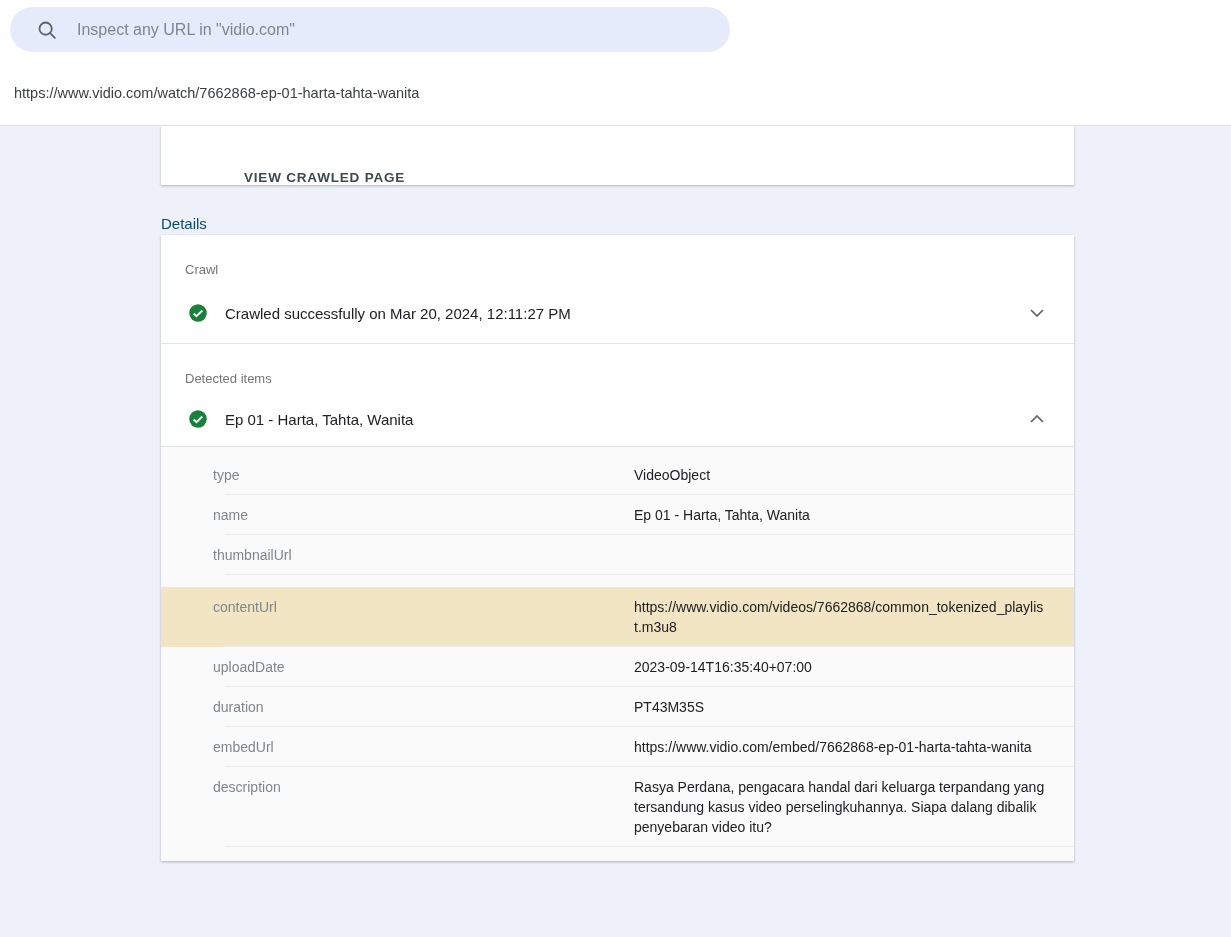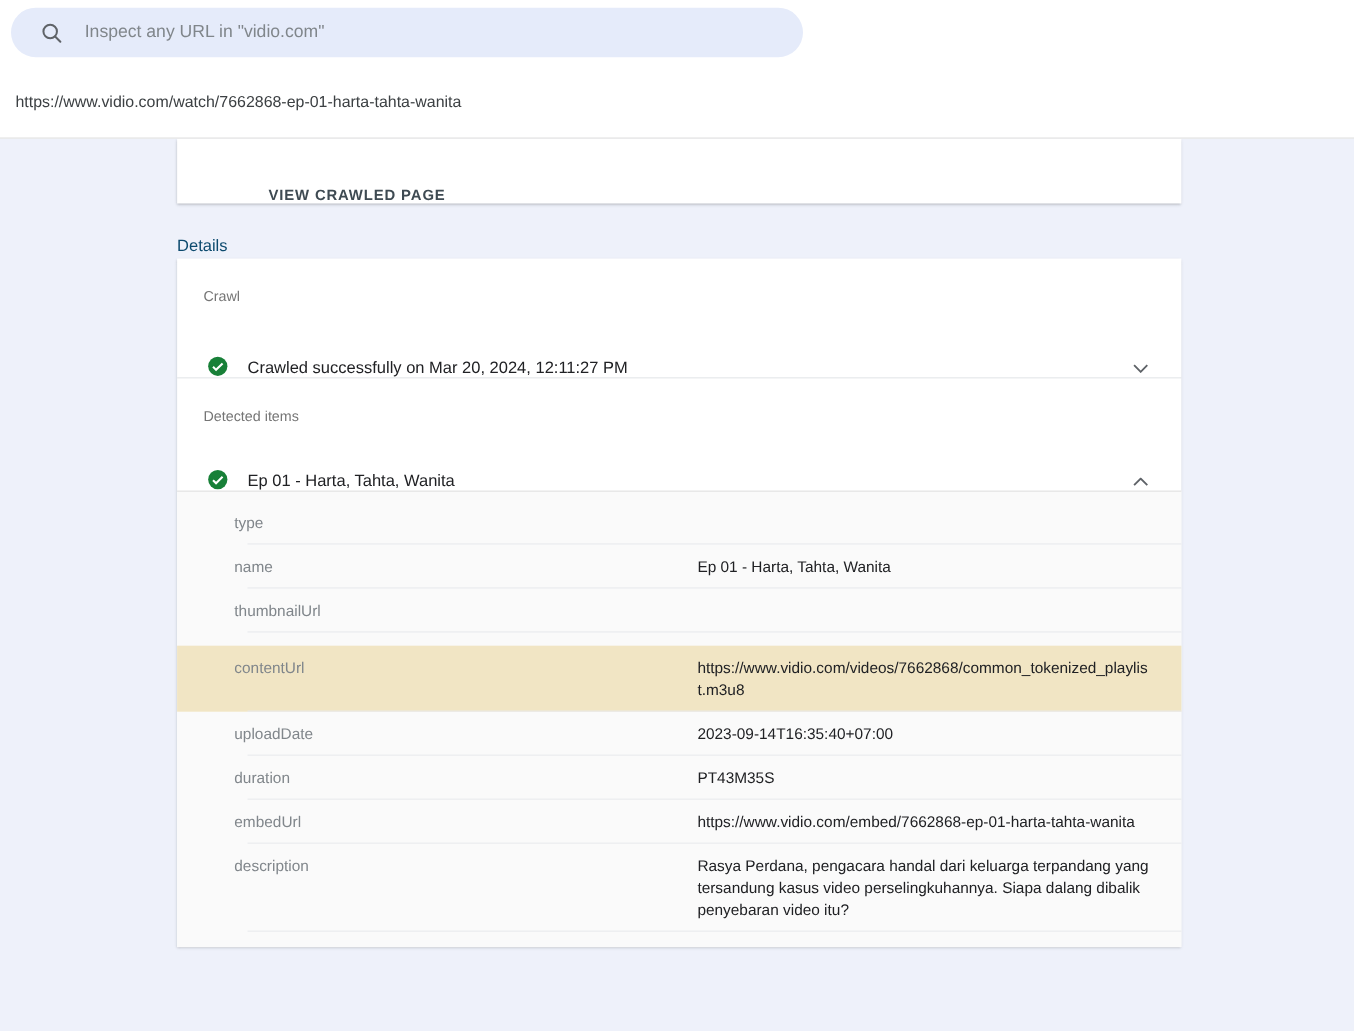--- a/index.html
+++ b/index.html
@@ -60,21 +60,21 @@
     height: 17px;
     font-size: 15px; color: #0c4a6e;
   }
 
   .section-label {
     padding: 27px 16px 0 24px;
     height: 42px;
     font-size: 13px; color: #757575;
   }
   .status-row {
-    display: flex; align-items: flex-end;
+    display: flex; align-items: center;
     height: 60px; margin-top: 6px;
     padding: 0 30px 0 27px;
     cursor: pointer;
   }
   .status-row.detected { height: 54px; }
   .status-row .check-wrap { display: flex; margin-right: 17px; }
   .status-row .status-text { flex: 1; font-size: 15px; color: #202124; }
   .status-row .chevron-wrap { display: flex; padding: 4px 0; }
   .divider { height: 1px; background: #e3e5e8; }
 
@@ -157,20 +157,21 @@
       <span class="chevron-wrap">
         <svg width="14" height="8" viewBox="0 0 14 8">
           <path d="M1 7l6-6 6 6" fill="none" stroke="#5f6368" stroke-width="1.7"></path>
         </svg>
       </span>
     </div>
 
     <div class="detail-table">
       <div class="detail-row">
         <span class="k">type</span>
+        <span class="v">VideoObject</span>
       </div>
       <div class="detail-row">
         <span class="k">name</span>
         <span class="v">Ep 01 - Harta, Tahta, Wanita</span>
       </div>
       <div class="detail-row">
         <span class="k">thumbnailUrl</span>
       </div>
       <div class="detail-row highlighted">
         <span class="k">contentUrl</span>

